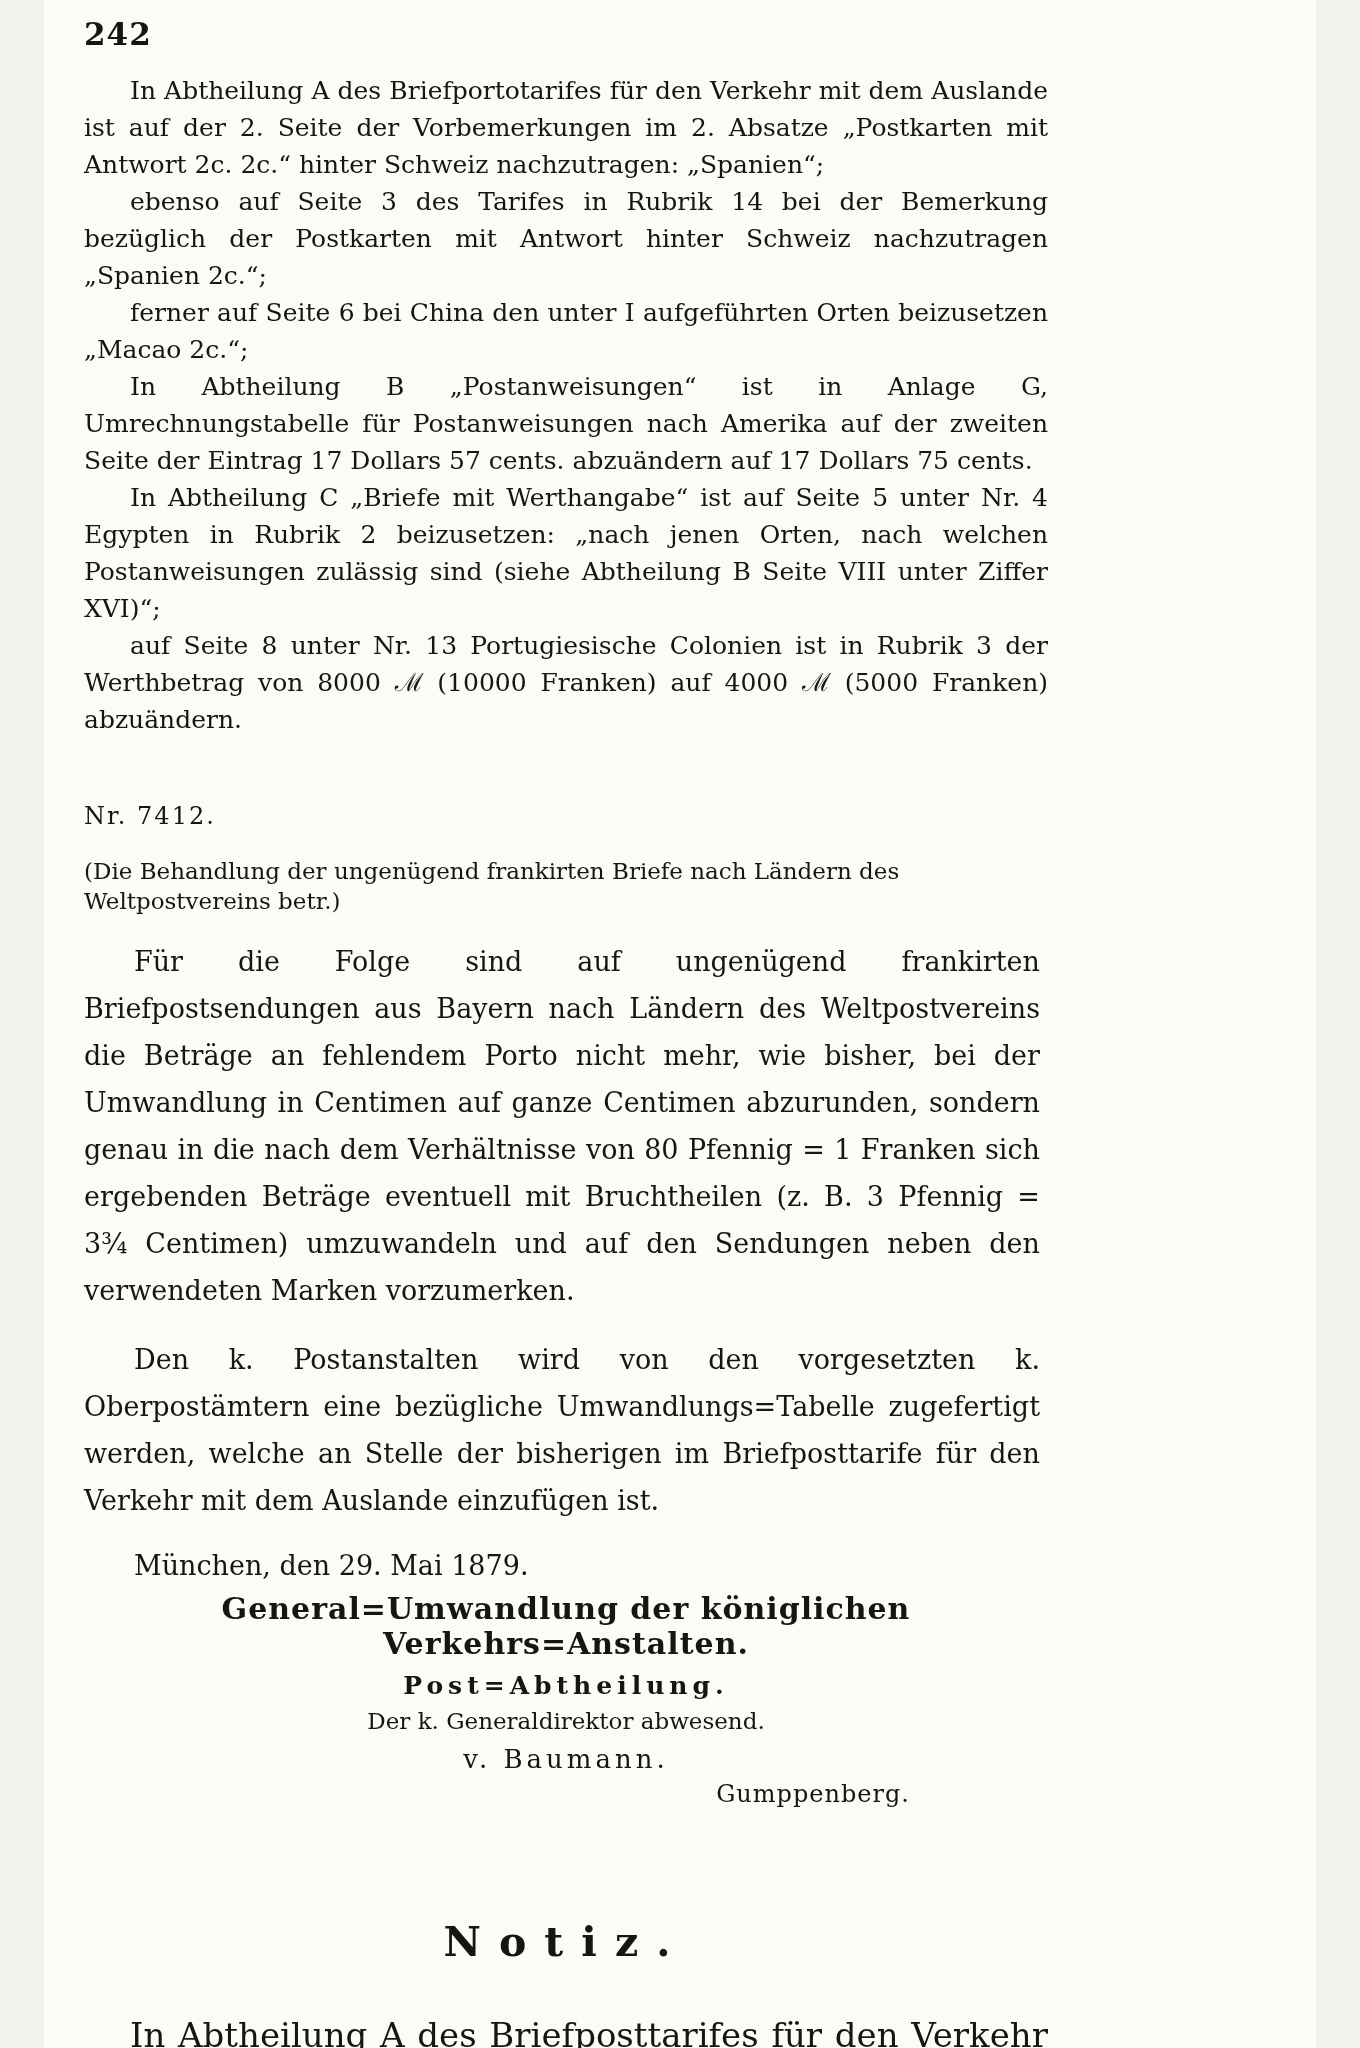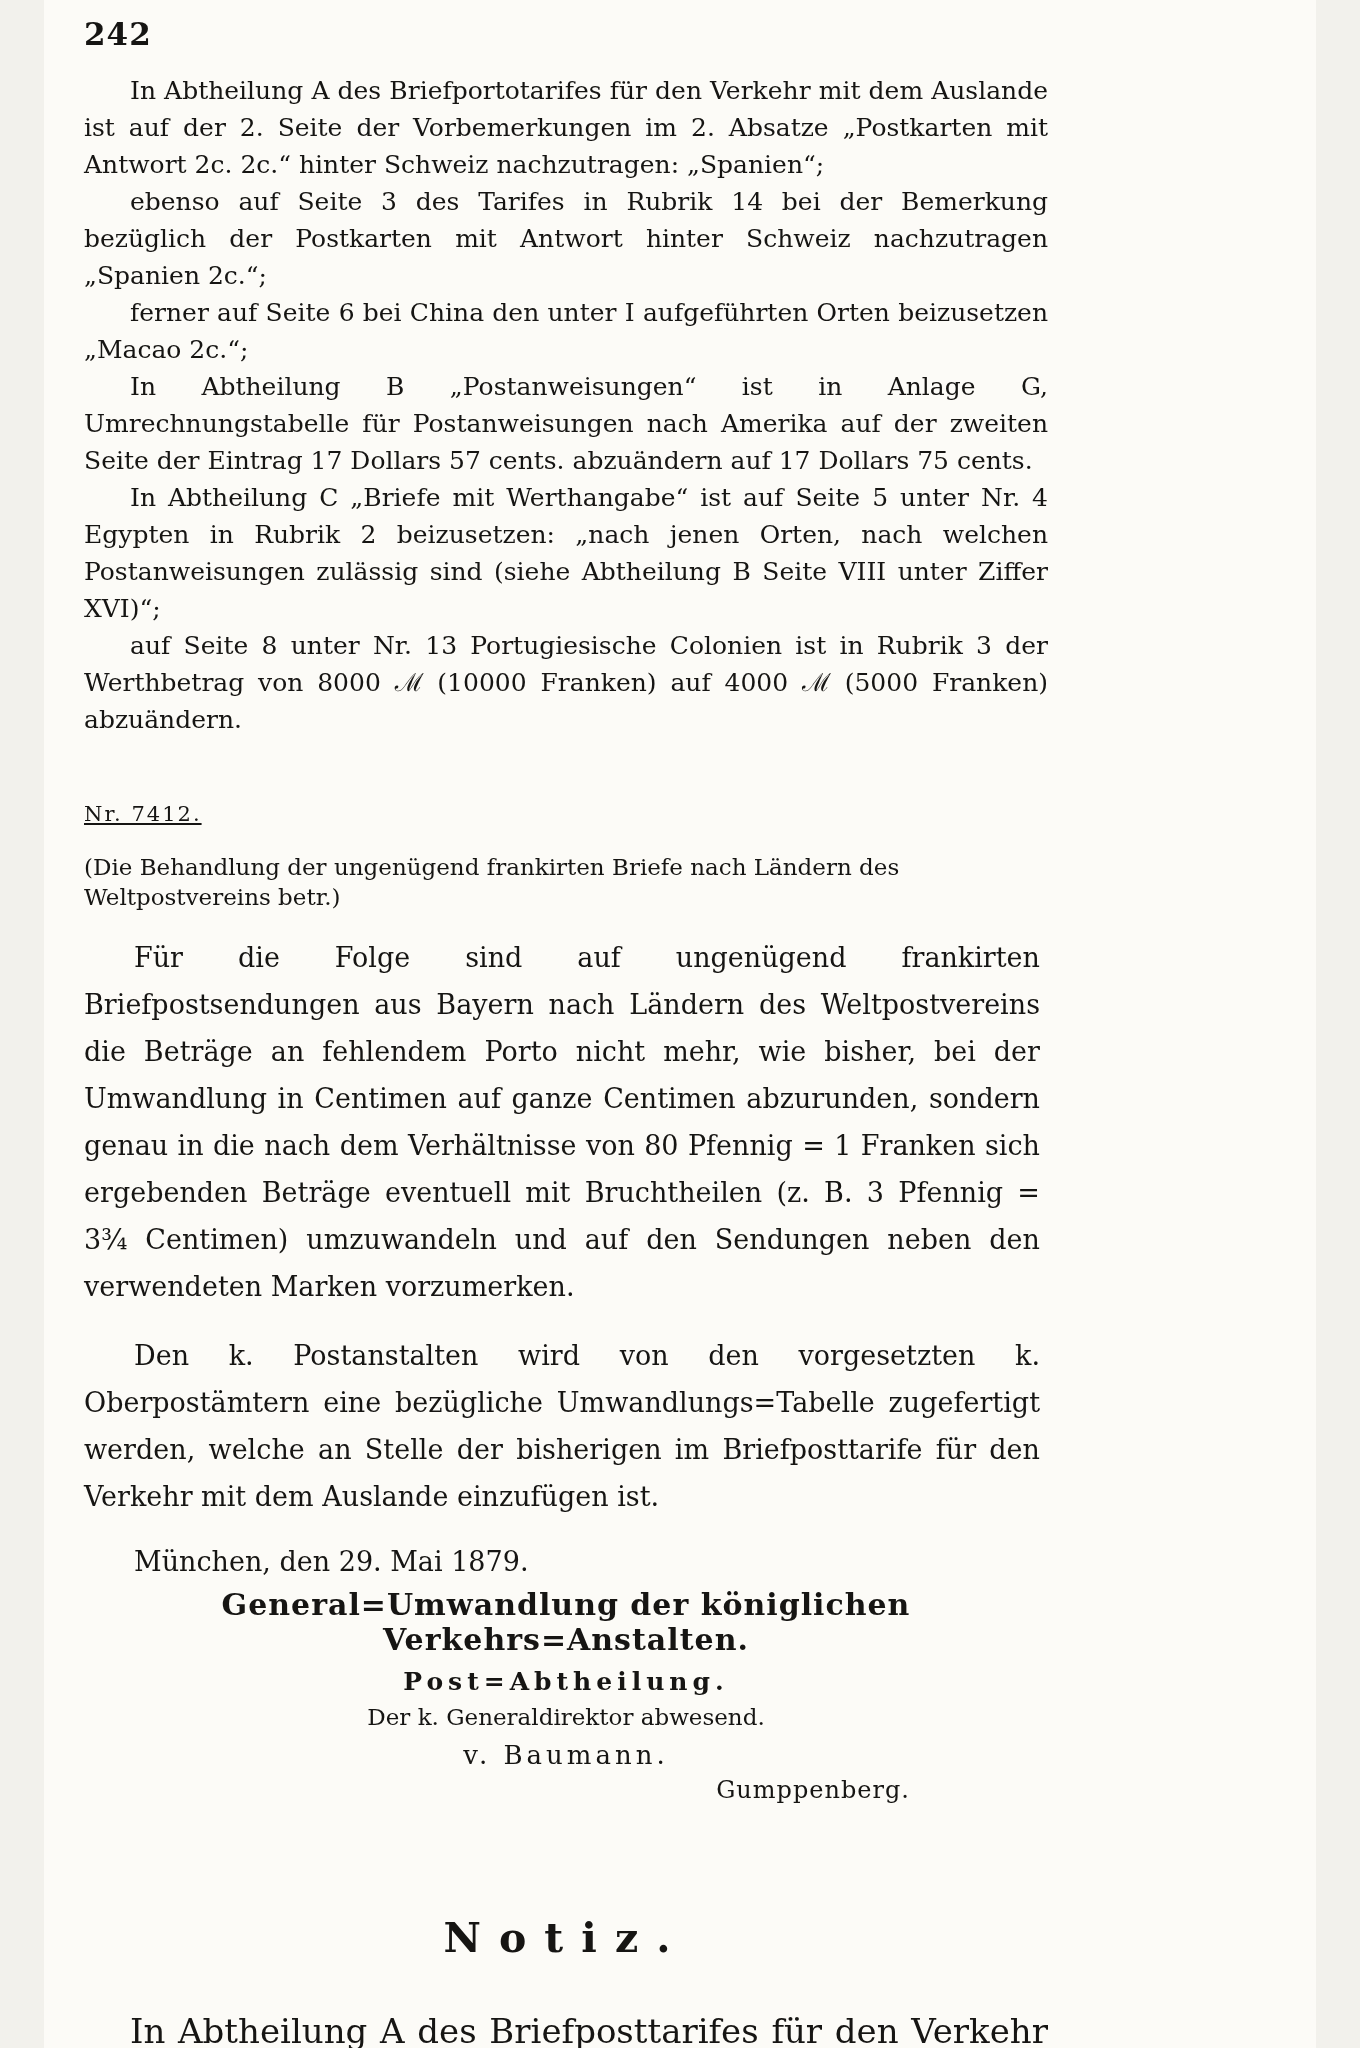--- a/index.html
+++ b/index.html
@@ -26,24 +26,23 @@
   .amendments { margin-top: 20px; }
   .amendments p {
     margin: 0;
     font-size: 25px;
     line-height: 37px;
     text-align: justify;
     text-indent: 46px;
   }
   .notice-number {
     margin: 64px 0 0 0;
-    font-size: 21px;
+    font-size: 24px;
     font-weight: normal;
     letter-spacing: 2px;
-    text-decoration: underline;
   }
   .notice-subject {
     margin: 26px 0 0 0;
     font-size: 23px;
     line-height: 30px;
   }
   .notice-body {
     margin: 22px 8px 0 0;
     font-size: 27px;
     line-height: 47px;

